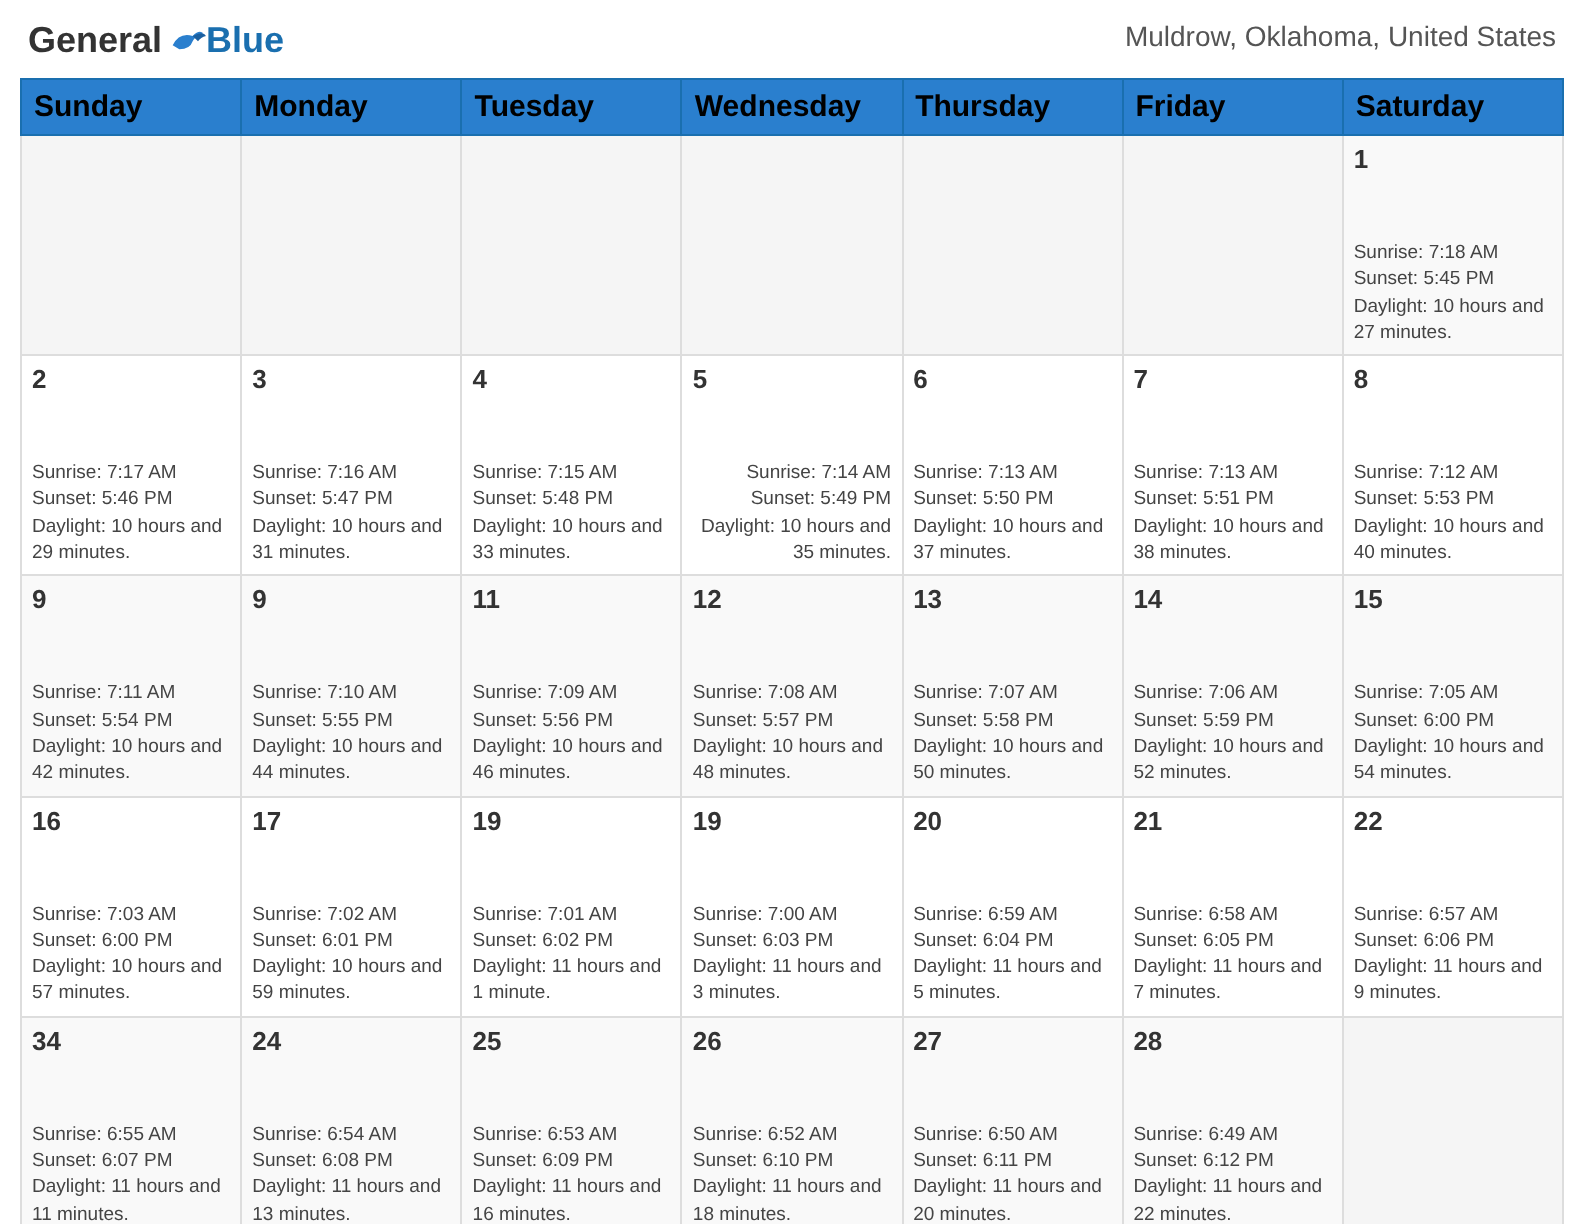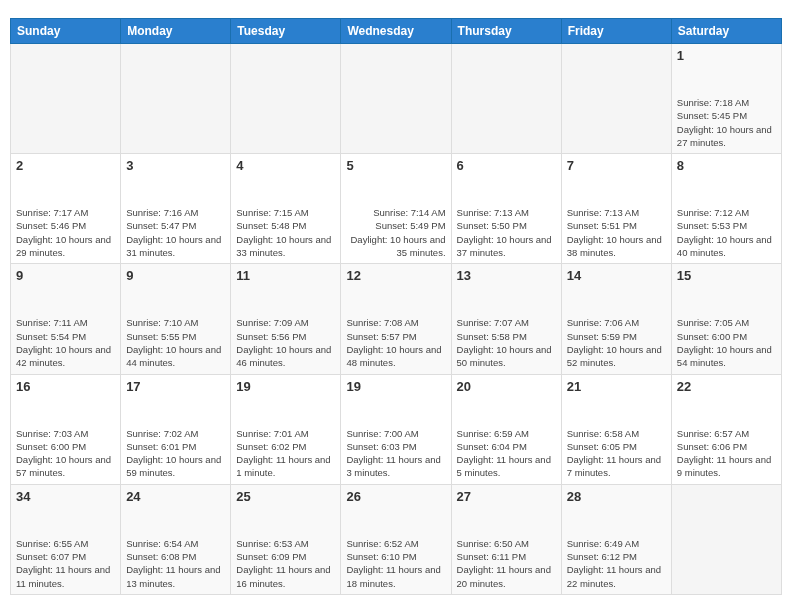--- a/index.html
+++ b/index.html
@@ -53,24 +53,24 @@
       font-size: 14px;
       color: #555;
     }
     .calendar {
       width: 100%;
       border-collapse: collapse;
       border: 1px solid #ccc;
     }
     .calendar th {
       background-color: #2a7fce;
-      color: #ffffff;
+      color: #000000;
       text-align: left;
       padding: 5px 6px;
-      font-size: 12px;
+      font-size: 15px;
       font-weight: bold;
       border: 1px solid #1a6faf;
     }
     .calendar td {
       width: calc(100% / 7);
       vertical-align: top;
       padding: 4px 5px;
       border: 1px solid #ddd;
       font-size: 10px;
       color: #333;
@@ -97,21 +97,32 @@
       margin-top: 33px;
     }
     .empty-cell {
       background: #f5f5f5 !important;
     }
   </style>
 </head>
 <body>
 
 <div class="header">
+  <div class="logo">
+    <div class="logo-text">
+      <span class="logo-general">General</span>
+      <svg class="logo-bird" viewBox="0 0 30 25">
+        <path d="M5,15 Q10,5 20,8 Q25,3 28,6 Q22,8 20,12 Q18,18 10,18 Z" fill="#2a7fce"></path>
+        <path d="M20,8 Q28,4 30,8 Q26,9 24,12" fill="#1a5fa0"></path>
+      </svg>
+      <span class="logo-blue">Blue</span>
+    </div>
+  </div>
   <div class="title-section">
+    <div class="location">Muldrow, Oklahoma, United States</div>
   </div>
 </div>
 
 <table class="calendar">
   <thead>
     <tr>
     <th>Sunday</th>
         <th>Monday</th>
         <th>Tuesday</th>
         <th>Wednesday</th>

